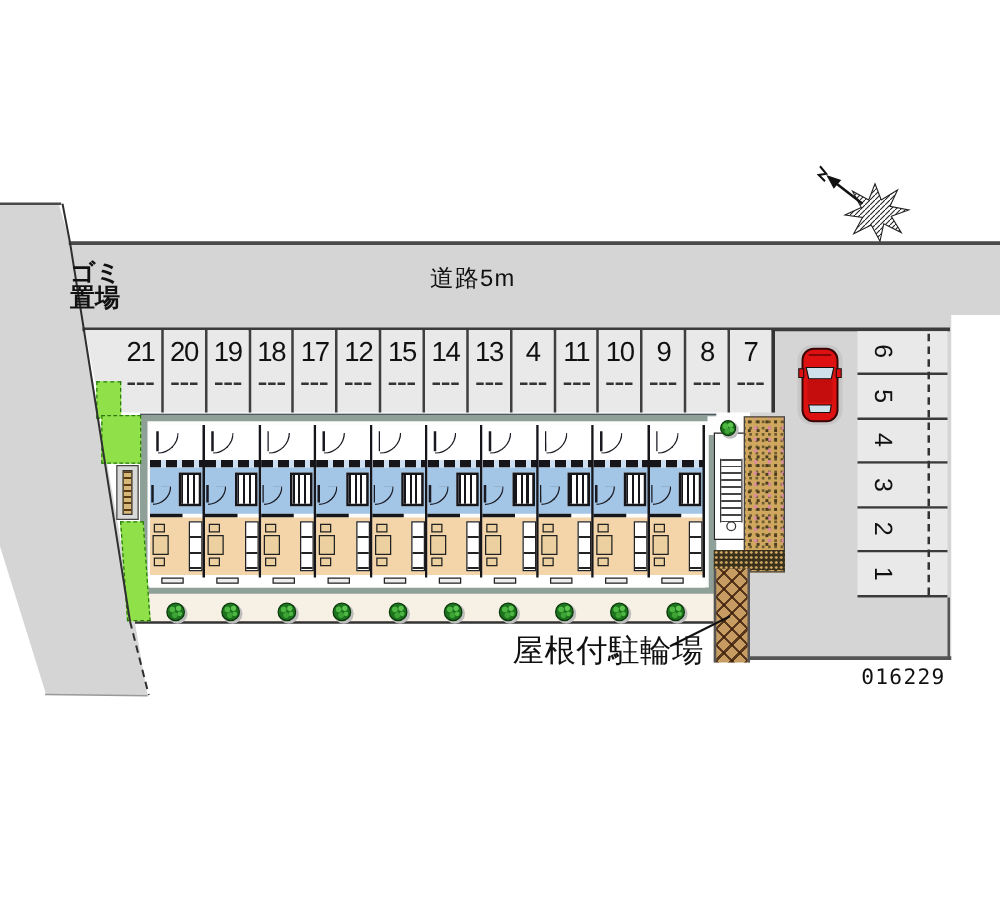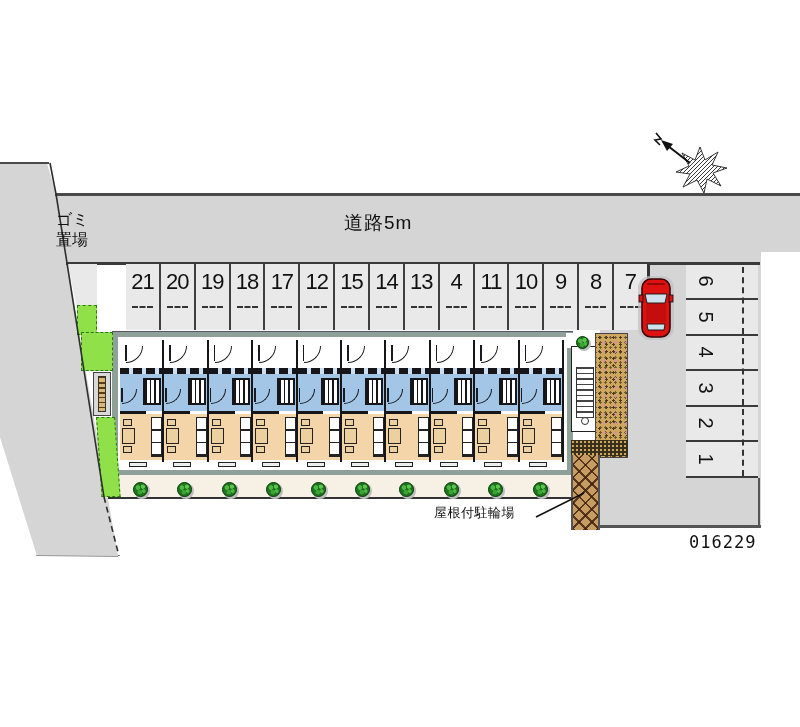--- a/index.html
+++ b/index.html
@@ -16,21 +16,21 @@
   #aisle{left:62px;top:250px;width:696px;height:15px;background:var(--road);}
   #court{left:600px;top:250px;width:161px;height:277px;background:var(--road);}
   #court-bottom-line{left:600px;top:525px;width:161px;height:2.5px;background:#555;}
   #court-right-line{left:758px;top:478px;width:2px;height:49px;background:#555;}
 
   
   #stall-top-line{left:66px;top:262px;width:694px;height:2.5px;background:#3b3b3b;}
   #wedge{left:66px;top:264px;width:31px;height:66px;background:var(--stall);
     clip-path:polygon(2px 0,31px 0,31px 66px,15px 66px);}
   #stalls-row{left:96px;top:264px;width:524px;height:66px;display:flex;
-    border-right:3px solid #333;box-sizing:border-box;margin-left:30px;}
+    border-right:3px solid #333;box-sizing:border-box;}
   .stall{flex:1;background:var(--stall);border-left:2px solid #3f3f3f;box-sizing:border-box;}
   .stall:first-child{border-left:none;}
   .stall-num{display:block;text-align:center;margin-top:5px;font-size:22px;
     letter-spacing:-1px;color:#111;}
   .stall-dash{width:21px;margin:11px auto 0;border-top:2.6px dashed #333;height:0;}
 
   
   #vstalls{left:686px;top:264.5px;width:72px;height:213px;}
   .vstall{position:relative;width:100%;height:35.5px;background:var(--stall);
     border-bottom:2px solid #3a3a3a;box-sizing:border-box;}
@@ -114,23 +114,23 @@
       radial-gradient(circle at 30% 35%,#4cb841 2px,transparent 2.6px),
       radial-gradient(circle at 68% 28%,#5cc44f 1.8px,transparent 2.4px),
       radial-gradient(circle at 45% 70%,#3da335 2px,transparent 2.6px),
       radial-gradient(circle at 75% 62%,#4cb841 1.5px,transparent 2.1px),
       var(--bush);
     border:1.6px solid #083808;box-sizing:border-box;box-shadow:1.5px 1.5px 0 .5px #bdbdbd;}
 
   
   .lbl{position:absolute;color:#111;white-space:pre;}
   #lbl-road-top{left:344px;top:210px;font-size:19px;letter-spacing:1px;}
-  #lbl-garbage{left:56px;top:210px;font-size:16px;line-height:19.5px;}
+  #lbl-garbage{left:56px;top:210px;font-size:20px;line-height:19.5px;font-weight:bold;}
   #lbl-road-left{left:37px;top:448px;font-size:25px;line-height:27px;}
-  #lbl-bike{left:434px;top:504px;font-size:13px;letter-spacing:.5px;}
+  #lbl-bike{left:410px;top:504px;font-size:25px;letter-spacing:.5px;}
   #lbl-plan{left:689px;top:532px;font-size:17px;font-family:"DejaVu Sans Mono","Liberation Mono",monospace;
     letter-spacing:1px;}
 
   #overlay{left:0;top:0;width:800px;height:727px;pointer-events:none;}
 </style>
 </head>
 <body>
 
 <div id="canvas" style="--road: #d5d5d5; --stall: #e9e9e9; --blue: #a3c5e6; --tan: #f3d5a9; --sage: #8fa098; --cream: #f7f0e4; --lawn: #90e04a; --bush: #1e741e; --brick: #cfa75f; --bike: #c79c63; --footing: #39301c;">
 

